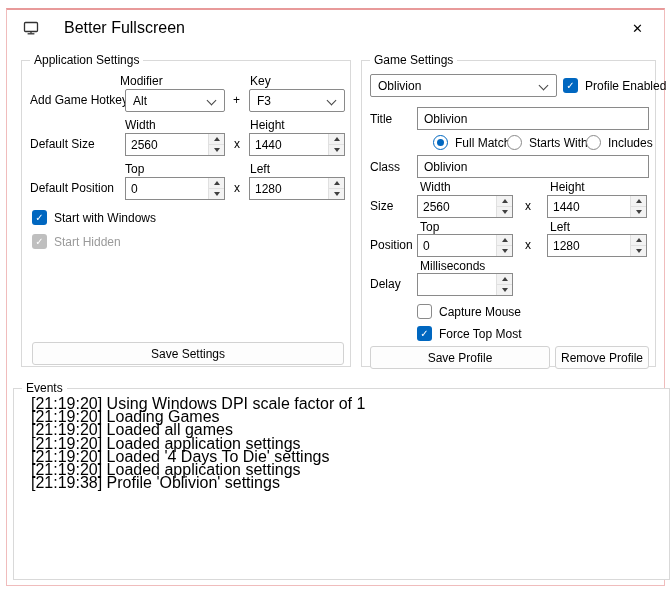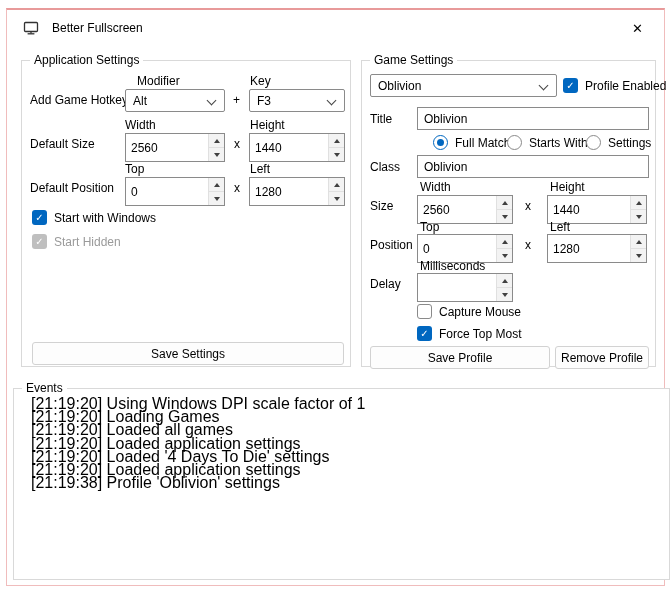--- a/index.html
+++ b/index.html
@@ -1,30 +1,30 @@
 <!DOCTYPE html>
 <html><head>
 <meta charset="utf-8">
 <style>
   *{margin:0;padding:0;box-sizing:border-box;}
   html,body{width:671px;height:594px;background:#fff;overflow:hidden;}
   body{font-family:"Liberation Sans",sans-serif;font-size:12px;color:#000;position:relative;}
   .window{position:absolute;left:6px;top:8px;width:659px;height:578px;background:#fff;
           border:1px solid #f0bcbc;border-top:2px solid #e89a9a;}
   .titlebar{height:36px;display:flex;align-items:center;padding:0 16px;}
-  .titlebar .title{margin-left:13px;font-size:12px;text-align:center;}
+  .titlebar .title{margin-left:25px;font-size:16px;text-align:center;}
   .titlebar .close{margin-left:auto;font-size:13px;padding:2px 5px;cursor:default;}
   .groupbox{position:absolute;border:1px solid #d9d9d9;background:#fff;}
   .legend{position:absolute;top:-8px;left:8px;background:#fff;padding:0 4px;line-height:15px;white-space:nowrap;}
   .lbl,.hdr,.sep{position:absolute;line-height:15px;white-space:nowrap;}
   .combo{position:absolute;height:23px;background:#fff;border:1px solid #8a8a8a;border-radius:2px;
          display:flex;align-items:center;padding:0 24px 0 7px;cursor:default;}
   .combo .chev{position:absolute;right:9px;top:7px;width:7px;height:7px;
          border-right:1.4px solid #454545;border-bottom:1.4px solid #454545;transform:rotate(45deg);}
-  .spinner{position:absolute;height:29px;background:#fff;border:1px solid #8a8a8a;display:flex;}
+  .spinner{position:absolute;height:23px;background:#fff;border:1px solid #8a8a8a;display:flex;}
   .spinner input{flex:1;min-width:0;border:0;outline:0;font:inherit;padding:0 0 0 5px;background:transparent;}
   .updown{width:16px;display:flex;flex-direction:column;border-left:1px solid #e0e0e0;}
   .udbtn{flex:1;display:flex;align-items:center;justify-content:center;background:#f3f3f3;}
   .udbtn + .udbtn{border-top:1px solid #e0e0e0;}
   .tri-up{width:0;height:0;border-left:3px solid transparent;border-right:3px solid transparent;border-bottom:4px solid #404040;}
   .tri-down{width:0;height:0;border-left:3px solid transparent;border-right:3px solid transparent;border-top:4px solid #404040;}
   .textbox{position:absolute;height:23px;background:#fff;border:1px solid #8a8a8a;font:inherit;padding:0 6px;outline:0;}
   .check{position:absolute;display:flex;align-items:center;gap:7px;cursor:default;white-space:nowrap;}
   .cb{width:15px;height:15px;border-radius:3px;display:flex;align-items:center;justify-content:center;
       font-size:10px;line-height:1;flex:0 0 auto;}
@@ -54,21 +54,21 @@
         <line x1="4.6" y1="13.8" x2="11.4" y2="13.8" stroke="#333" stroke-width="1.3"></line>
       </svg>
     </span>
     <span class="title">Better Fullscreen</span>
     <span class="close">✕</span>
   </div>
 
   <div class="groupbox" style="left:14px;top:50px;width:330px;height:307px">
     <span class="legend">Application Settings</span>
 
-    <span class="hdr" style="left:115px;top:13px">Modifier</span>
+    <span class="hdr" style="left:98px;top:13px">Modifier</span>
     <span class="hdr" style="left:228px;top:13px">Key</span>
 
     <span class="lbl" style="left:8px;top:32px">Add Game Hotkey</span>
     <div class="combo" style="left:103px;top:28px;width:100px">
       <span>Alt</span>
       <span class="chev"></span>
     </div>
     <span class="sep" style="left:211px;top:32px">+</span>
     <div class="combo" style="left:227px;top:28px;width:96px">
       <span>F3</span>
@@ -161,21 +161,21 @@
     <div class="radio-opt" style="left:71px;top:74px">
       <span class="rb sel"></span>
       <span>Full Match</span>
     </div>
     <div class="radio-opt" style="left:145px;top:74px">
       <span class="rb unsel"></span>
       <span>Starts With</span>
     </div>
     <div class="radio-opt" style="left:224px;top:74px">
       <span class="rb unsel"></span>
-      <span>Settings</span>
+      <span>Includes</span>
     </div>
 
     <span class="lbl" style="left:8px;top:99px">Class</span>
     <input class="textbox" style="left: 55px; top: 94px; width: 232px;" value="Oblivion">
 
     <span class="hdr" style="left:58px;top:119px">Width</span>
     <span class="hdr" style="left:188px;top:119px">Height</span>
 
     <span class="lbl" style="left:8px;top:138px">Size</span>
     <div class="spinner" style="left:55px;top:134px;width:96px">

